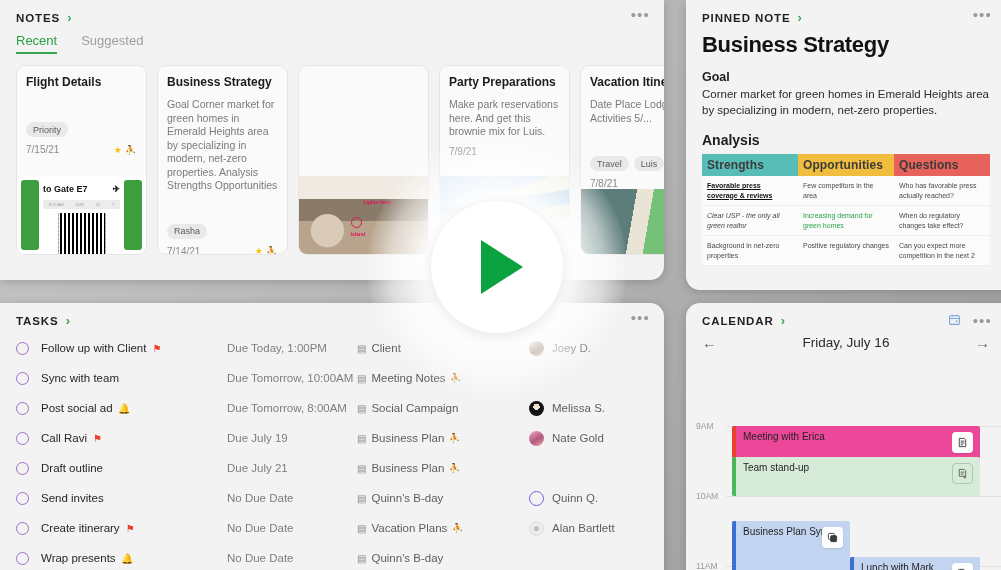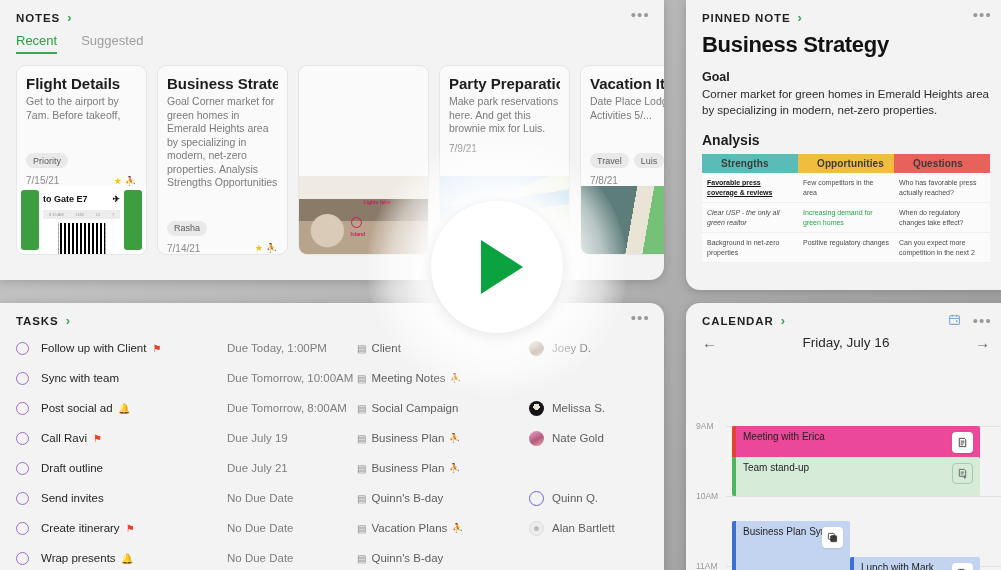--- a/index.html
+++ b/index.html
@@ -64,22 +64,22 @@
     height: 205px; overflow: hidden;
   }
   .note-card {
     flex: 0 0 131px; width: 131px; height: 190px;
     background: #fafafa; border: 1px solid #e6e6e6;
     border-radius: 9px; overflow: hidden;
     display: flex; flex-direction: column;
   }
   .note-body { padding: 9px 9px 0 9px; }
   .note-title {
-    font-size: 15px; font-weight: bold; color: #1c1c1c;
-    margin-bottom: 3px; white-space: nowrap; overflow: hidden;
+    font-size: 12px; font-weight: bold; color: #1c1c1c;
+    margin-bottom: 9px; white-space: nowrap; overflow: hidden;
   }
   .note-text {
     font-size: 10.5px; color: #7a7a7a; line-height: 13.5px;
   }
   .tag-row { display: flex; gap: 5px; margin-top: 7px; flex-wrap: nowrap; }
   .tag {
     background: #e9e9e9; color: #5c5c5c; font-size: 9px;
     padding: 2.5px 7px; border-radius: 9px; white-space: nowrap; margin-top: 24px;
   }
   .note-meta {
@@ -157,22 +157,22 @@
   .pn-title {
     font-size: 22px; font-weight: bold; color: #121212;
     margin: 6px 0 12px 0; letter-spacing: -0.3px;
   }
   .pn-h { font-size: 12.5px; font-weight: bold; color: #1c1c1c; margin-bottom: 3px; }
   .pn-p { font-size: 11.5px; color: #2c2c2c; line-height: 15.5px; }
   .pn-h2 { font-size: 14px; font-weight: bold; color: #1c1c1c; margin: 14px 0 6px 0; }
 
   .pn-table { width: 100%; border-collapse: collapse; table-layout: fixed; }
   .pn-table th {
-    font-size: 10px; font-weight: bold; color: #3b3b3b;
-    text-align: left; padding: 4px 19px; letter-spacing: .1px;
+    font-size: 12px; font-weight: bold; color: #3b3b3b;
+    text-align: left; padding: 4px 5px; letter-spacing: .1px;
   }
   .pn-table td {
     font-size: 7px; color: #4a4a4a; padding: 5px 5px;
     vertical-align: top; line-height: 9.5px; background: #fbfbfb;
     border-bottom: 1px solid #efefef;
   }
   .c-str { background: #59bdb7; }
   .c-opp { background: #f0bd3f; }
   .c-que { background: #e8625c; }
   .bold-u { font-weight: bold; text-decoration: underline; color:#111; }
@@ -273,21 +273,20 @@
   <div class="tabs">
     <div class="tab active">Recent</div>
     <div class="tab">Suggested</div>
   </div>
 
   <div class="notes-strip">
 
     <div class="note-card">
       <div class="note-body">
         <div class="note-title">Flight Details</div>
-        <div class="note-text">Get to the airport by 7am. Before takeoff,</div>
         <div class="tag-row">
           <span class="tag">Priority</span>
         </div>
         <div class="note-meta">
           <span>7/15/21</span>
           <span class="meta-icons">
             <span class="star">★</span>
             <span class="people">⛹</span>
           </span>
         </div>

